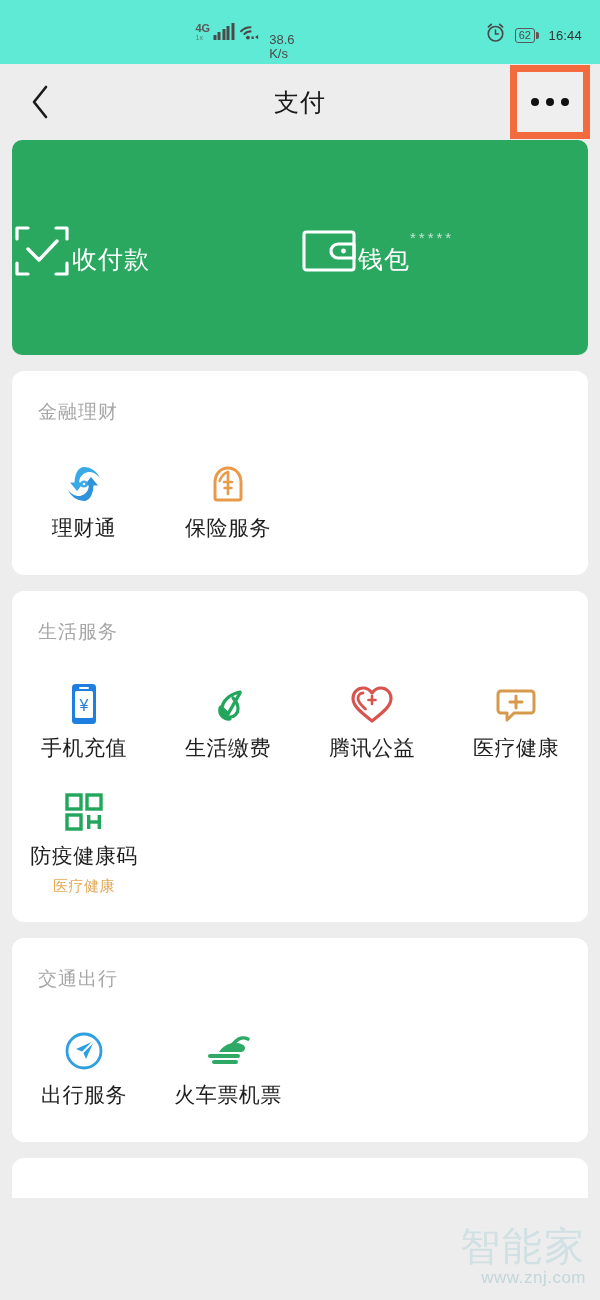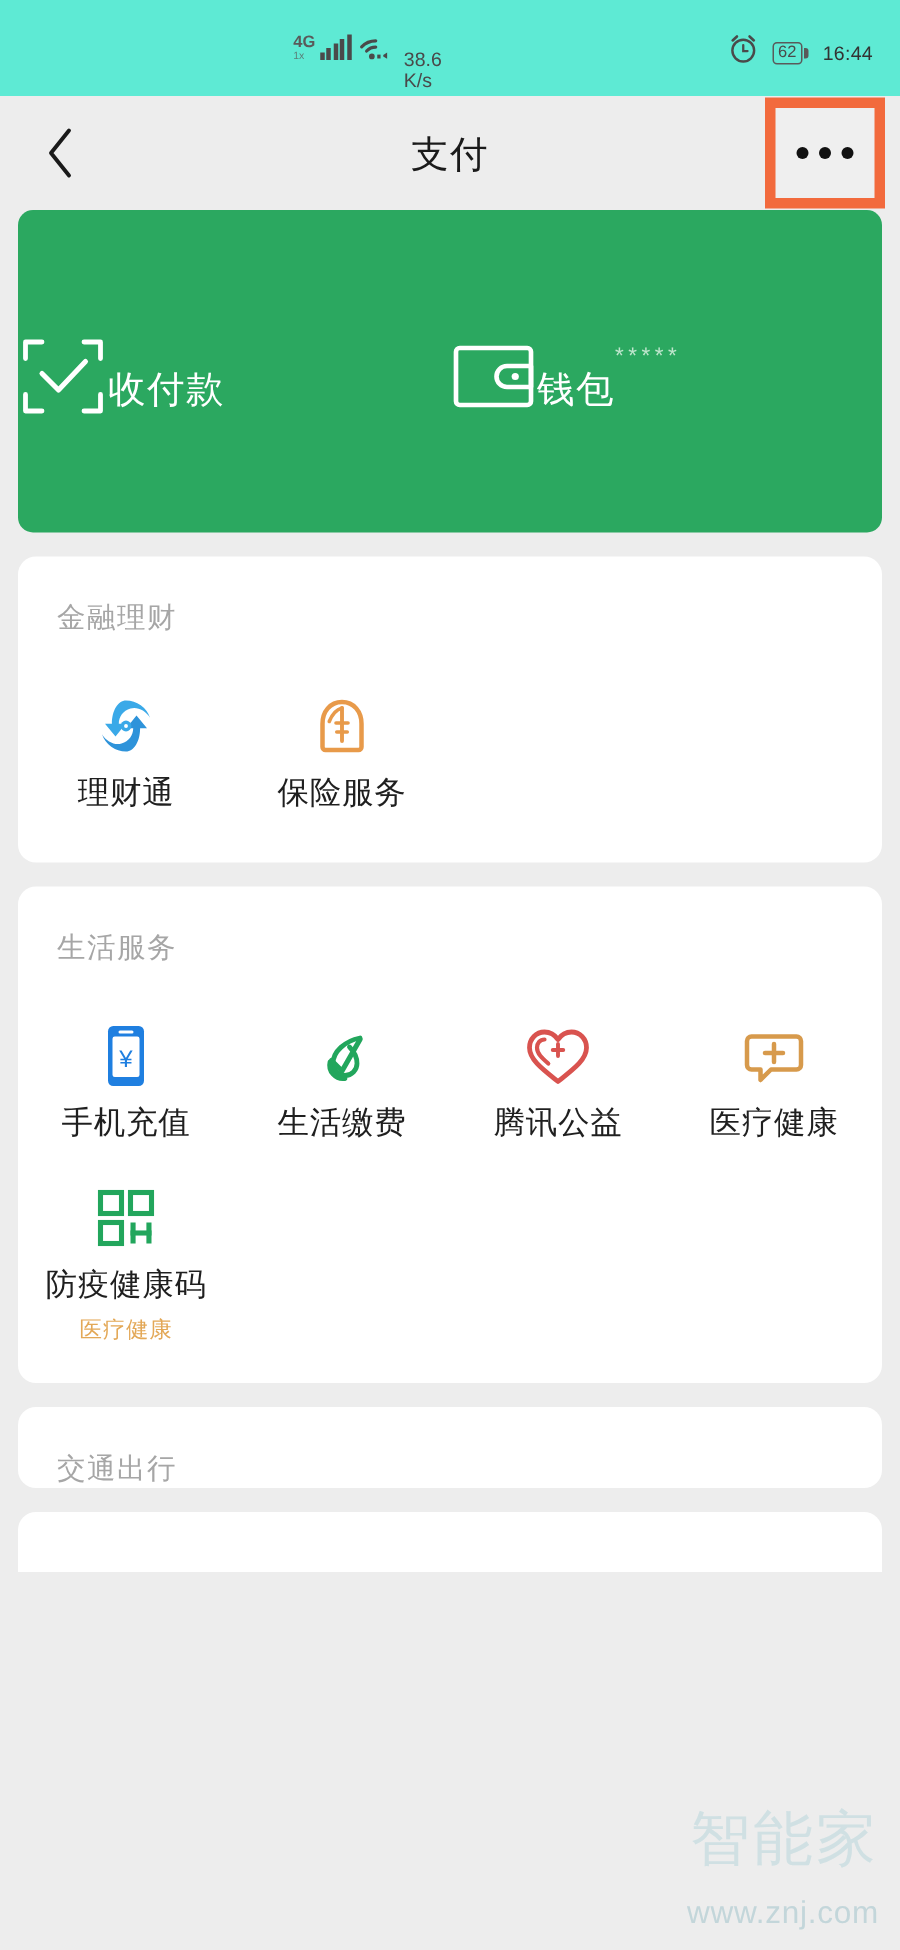--- a/index.html
+++ b/index.html
@@ -197,24 +197,24 @@
     pointer-events:none;
   }
   .wm-cn{
     font-size:40px;
     color:#cfe0e3;
     letter-spacing:2px;
     line-height:1;
     opacity:.95;
   }
   .wm-url{
-    font-size:21px;
+    font-size:17px;
     color:#c3d6da;
     letter-spacing:.5px;
-    margin-top:18px;
+    margin-top:2px;
   }
 </style>
 </head>
 <body>
 
 <div class="statusbar">
   <div class="sb-center">
     <div class="net-type">
       <span>4G</span>
       <span class="sub">1x</span>
@@ -400,20 +400,48 @@
       </div>
       <div class="cell-label">防疫健康码</div>
       <div class="cell-badge">医疗健康</div>
     </div>
 
   </div>
 </div>
 
 <div class="card">
   <div class="sec-title">交通出行</div>
+  <div class="grid">
+
+    <div class="cell">
+      <div class="cell-icon">
+        <svg width="44" height="44" viewBox="0 0 44 44">
+          <circle cx="22" cy="22" r="17" stroke="#2e9fe0" stroke-width="2.8" fill="none"></circle>
+          <path d="M32 12L14 20l7 3 3 7z" fill="#2e9fe0"></path>
+          <path d="M32 12L21 23" stroke="#ffffff" stroke-width="1.8" stroke-linecap="round"></path>
+        </svg>
+      </div>
+      <div class="cell-label">出行服务</div>
+      <div class="cell-badge empty"></div>
+    </div>
+
+    <div class="cell">
+      <div class="cell-icon">
+        <svg width="48" height="40" viewBox="0 0 48 40">
+          <path d="M44 8c-4-2-9-1-12 2l-8 8" stroke="#2faa66" stroke-width="3.6" fill="none" stroke-linecap="round"></path>
+          <path d="M30 12c-6 0-12 4-15 9h22c2 0 4-1.6 4-4 0-3-4-5-11-5z" fill="#2faa66"></path>
+          <path d="M6 25h28" stroke="#2faa66" stroke-width="4" stroke-linecap="round"></path>
+          <path d="M10 31h22" stroke="#2faa66" stroke-width="4" stroke-linecap="round"></path>
+        </svg>
+      </div>
+      <div class="cell-label">火车票机票</div>
+      <div class="cell-badge empty"></div>
+    </div>
+
+  </div>
 </div>
 
 <div class="partial-card"></div>
 
 <div class="watermark">
   <div class="wm-cn">智能家</div>
   <div class="wm-url">www.znj.com</div>
 </div>
 
 </body></html>

